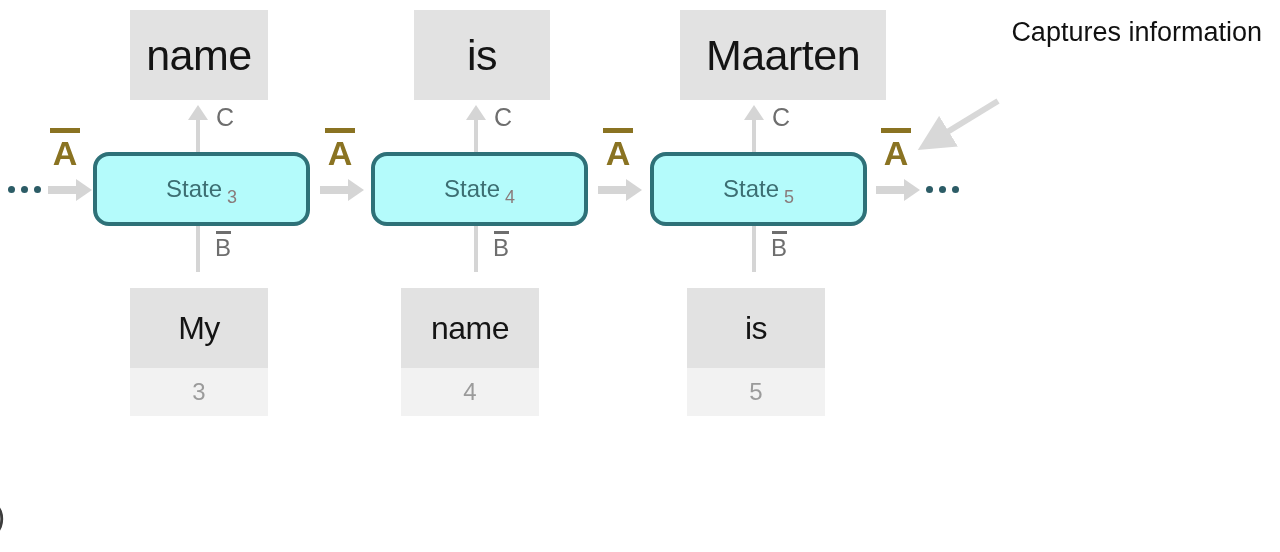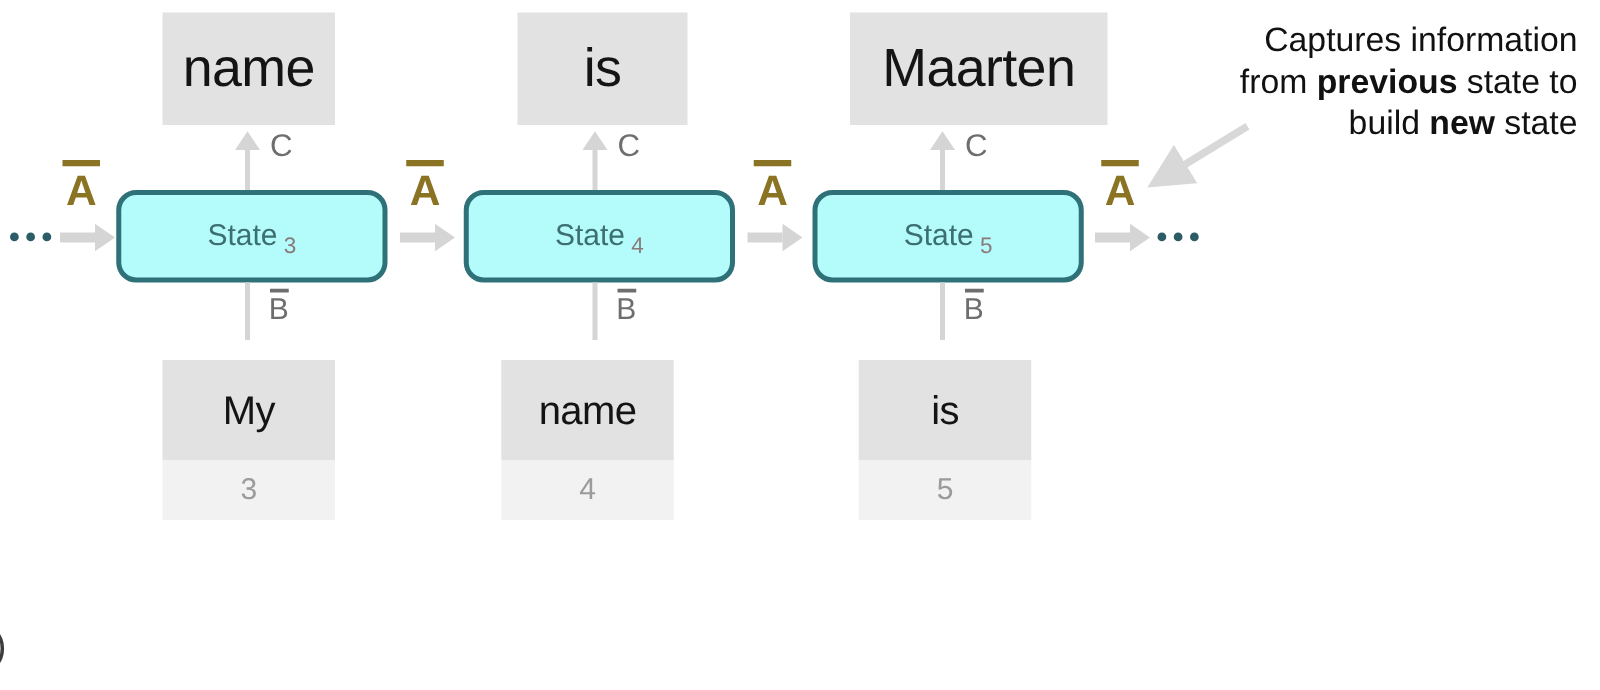--- a/index.html
+++ b/index.html
@@ -195,22 +195,20 @@
     <span class="bar"></span>
     <span class="glyph">A</span>
   </div>
   <div class="a-label" style="left:878px;top:128px;width:36px;">
     <span class="bar"></span>
     <span class="glyph">A</span>
   </div>
 
   <div class="annot" style="right:18px;top:16px;">
     <div>Captures information</div>
-    <div><span>from </span><b>previous</b><span> state to</span></div>
-    <div><span>build </span><b>new</b><span> state</span></div>
   </div>
 
   <svg class="annot-arrow" style="left:900px;top:95px;" width="110" height="65" viewBox="0 0 110 65">
     <defs>
       <marker id="annot-head" markerWidth="6" markerHeight="6" refX="4.4" refY="3" orient="auto">
         <path d="M0,0 L6,3 L0,6 z" fill="#d8d8d8"></path>
       </marker>
     </defs>
     <line x1="98" y1="6" x2="26" y2="50" stroke="#d8d8d8" stroke-width="6" marker-end="url(#annot-head)"></line>
   </svg>

